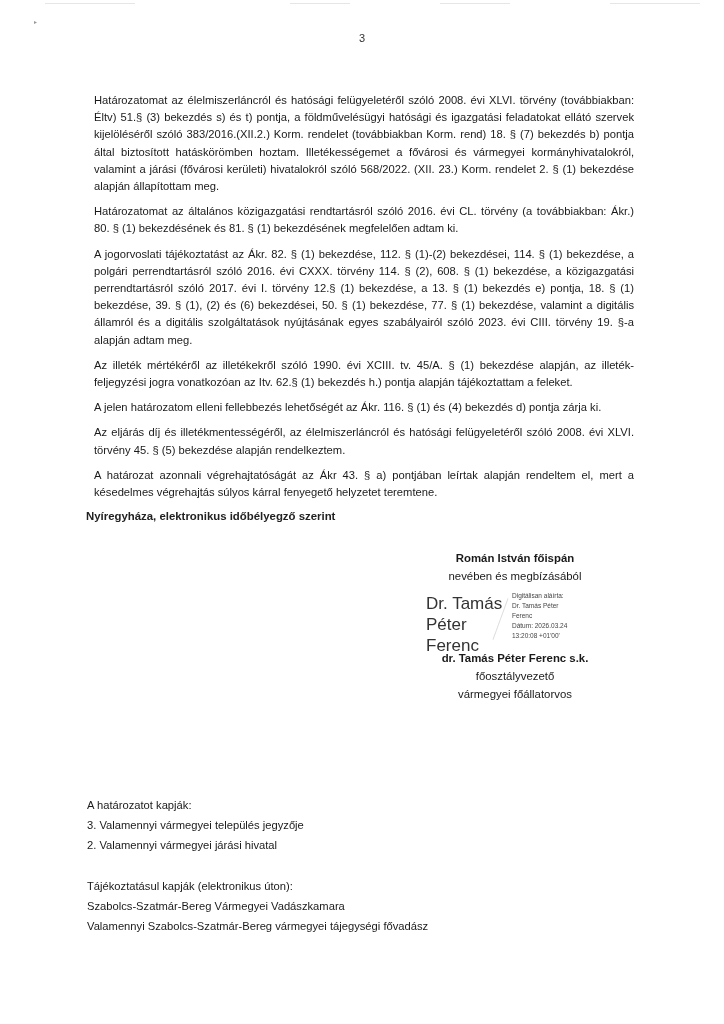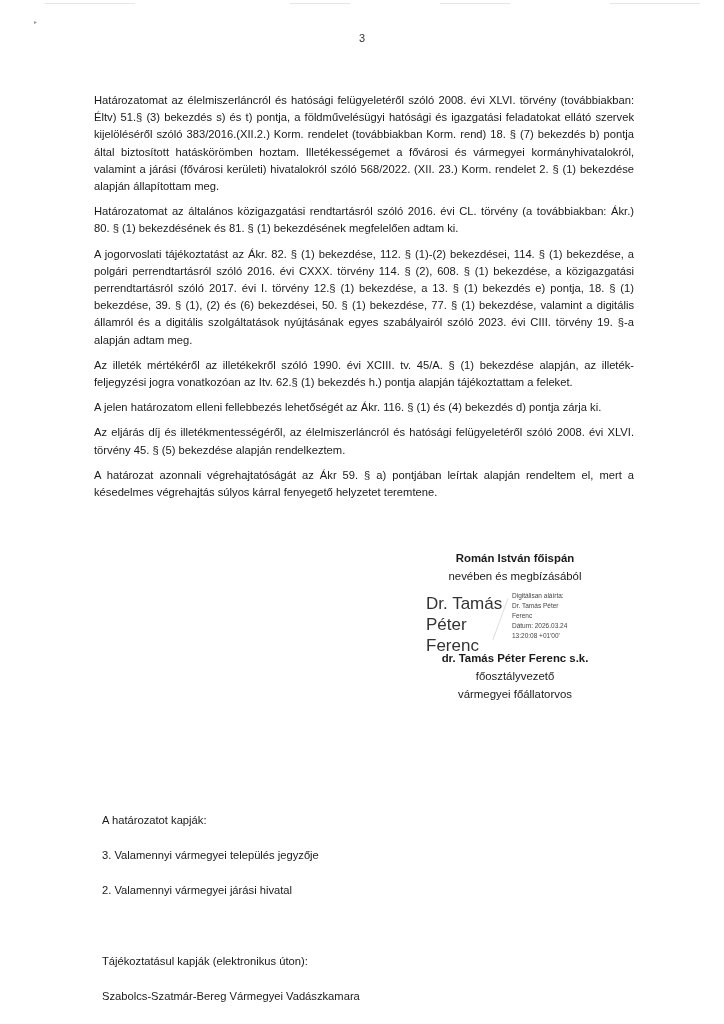--- a/index.html
+++ b/index.html
@@ -18,21 +18,21 @@
           font-size:11.4px; line-height:18px; }
   .sign .bold { font-weight:bold; }
   .sigbox { position:relative; height:62px; margin:2px 0 0 0; }
   .signame { position:absolute; left:26px; top:6px; font-size:17px; line-height:21px;
              text-align:left; color:#333; }
   .sigmeta { position:absolute; left:112px; top:4px; font-size:6.5px; line-height:10px;
              text-align:left; color:#444; }
   .sigslash { position:absolute; left:100px; top:10px; width:1px; height:44px;
               background:#ddd; transform:rotate(20deg); }
   .recipients { position:absolute; left:86px; top:795px; font-size:11.2px; line-height:19px; }
-  .recipients div { margin:16px; }
+  .recipients div { margin:1px; }
   .gap { height:20px; }
 </style>
 </head>
 <body>
 
 <div class="page">
   <div class="scan-edge" style="left:45px;width:90px;"></div>
   <div class="scan-edge" style="left:290px;width:60px;"></div>
   <div class="scan-edge" style="left:440px;width:70px;"></div>
   <div class="scan-edge" style="left:610px;width:90px;"></div>
@@ -40,23 +40,24 @@
 
   <div class="page-number">3</div>
 
   <div class="body">
     <p>Határozatomat az élelmiszerláncról és hatósági felügyeletéről szóló 2008. évi XLVI. törvény (továbbiakban: Éltv) 51.§ (3) bekezdés s) és t) pontja, a földművelésügyi hatósági és igazgatási feladatokat ellátó szervek kijelöléséről szóló 383/2016.(XII.2.) Korm. rendelet (továbbiakban Korm. rend) 18. § (7) bekezdés b) pontja által biztosított hatáskörömben hoztam. Illetékességemet a fővárosi és vármegyei kormányhivatalokról, valamint a járási (fővárosi kerületi) hivatalokról szóló 568/2022. (XII. 23.) Korm. rendelet 2. § (1) bekezdése alapján állapítottam meg.</p>
     <p>Határozatomat az általános közigazgatási rendtartásról szóló 2016. évi CL. törvény (a továbbiakban: Ákr.) 80. § (1) bekezdésének és 81. § (1) bekezdésének megfelelően adtam ki.</p>
     <p>A jogorvoslati tájékoztatást az Ákr. 82. § (1) bekezdése, 112. § (1)-(2) bekezdései, 114. § (1) bekezdése, a polgári perrendtartásról szóló 2016. évi CXXX. törvény 114. § (2), 608. § (1) bekezdése, a közigazgatási perrendtartásról szóló 2017. évi I. törvény 12.§ (1) bekezdése, a 13. § (1) bekezdés e) pontja, 18. § (1) bekezdése, 39. § (1), (2) és (6) bekezdései, 50. § (1) bekezdése, 77. § (1) bekezdése, valamint a digitális államról és a digitális szolgáltatások nyújtásának egyes szabályairól szóló 2023. évi CIII. törvény 19. §-a alapján adtam meg.</p>
     <p>Az illeték mértékéről az illetékekről szóló 1990. évi XCIII. tv. 45/A. § (1) bekezdése alapján, az illeték-feljegyzési jogra vonatkozóan az Itv. 62.§ (1) bekezdés h.) pontja alapján tájékoztattam a feleket.</p>
     <p>A jelen határozatom elleni fellebbezés lehetőségét az Ákr. 116. § (1) és (4) bekezdés d) pontja zárja ki.</p>
     <p>Az eljárás díj és illetékmentességéről, az élelmiszerláncról és hatósági felügyeletéről szóló 2008. évi XLVI. törvény 45. § (5) bekezdése alapján rendelkeztem.</p>
-    <p>A határozat azonnali végrehajtatóságát az Ákr 59. § a) pontjában leírtak alapján rendeltem el, mert a késedelmes végrehajtás súlyos kárral fenyegető helyzetet teremtene.</p>
+    <p>A határozat azonnali végrehajtatóságát az Ákr 43. § a) pontjában leírtak alapján rendeltem el, mert a késedelmes végrehajtás súlyos kárral fenyegető helyzetet teremtene.</p>
   </div>
 
+  <div class="place">Nyíregyháza, elektronikus időbélyegző szerint</div>
 
   <div class="sign">
     <div class="bold">Román István főispán</div>
     <div>nevében és megbízásából</div>
     <div class="sigbox">
       <div class="signame">
         <div>Dr. Tamás</div>
         <div>Péter</div>
         <div>Ferenc</div>
       </div>

